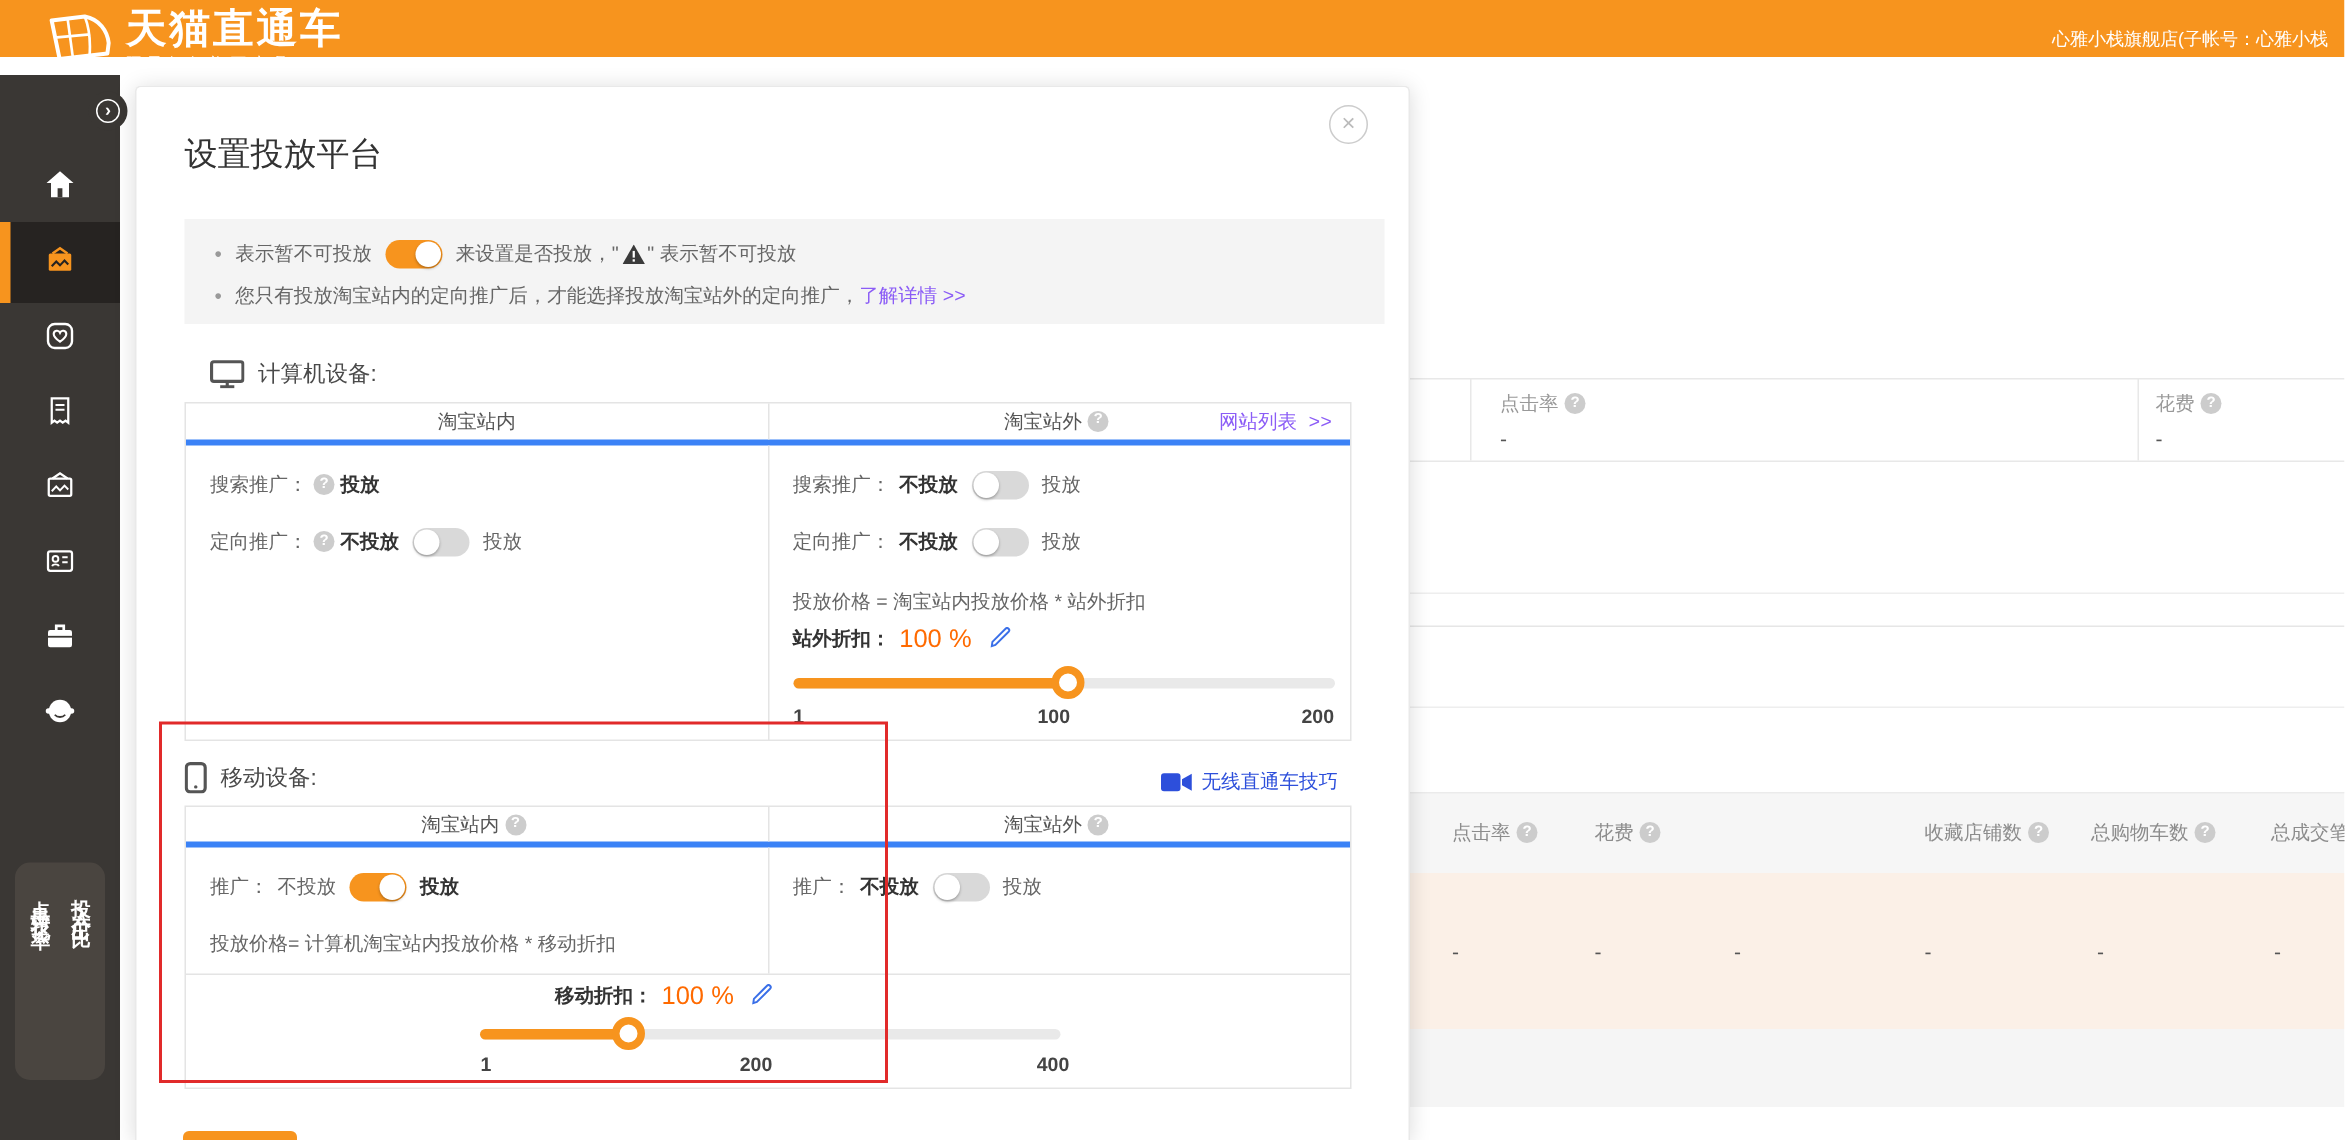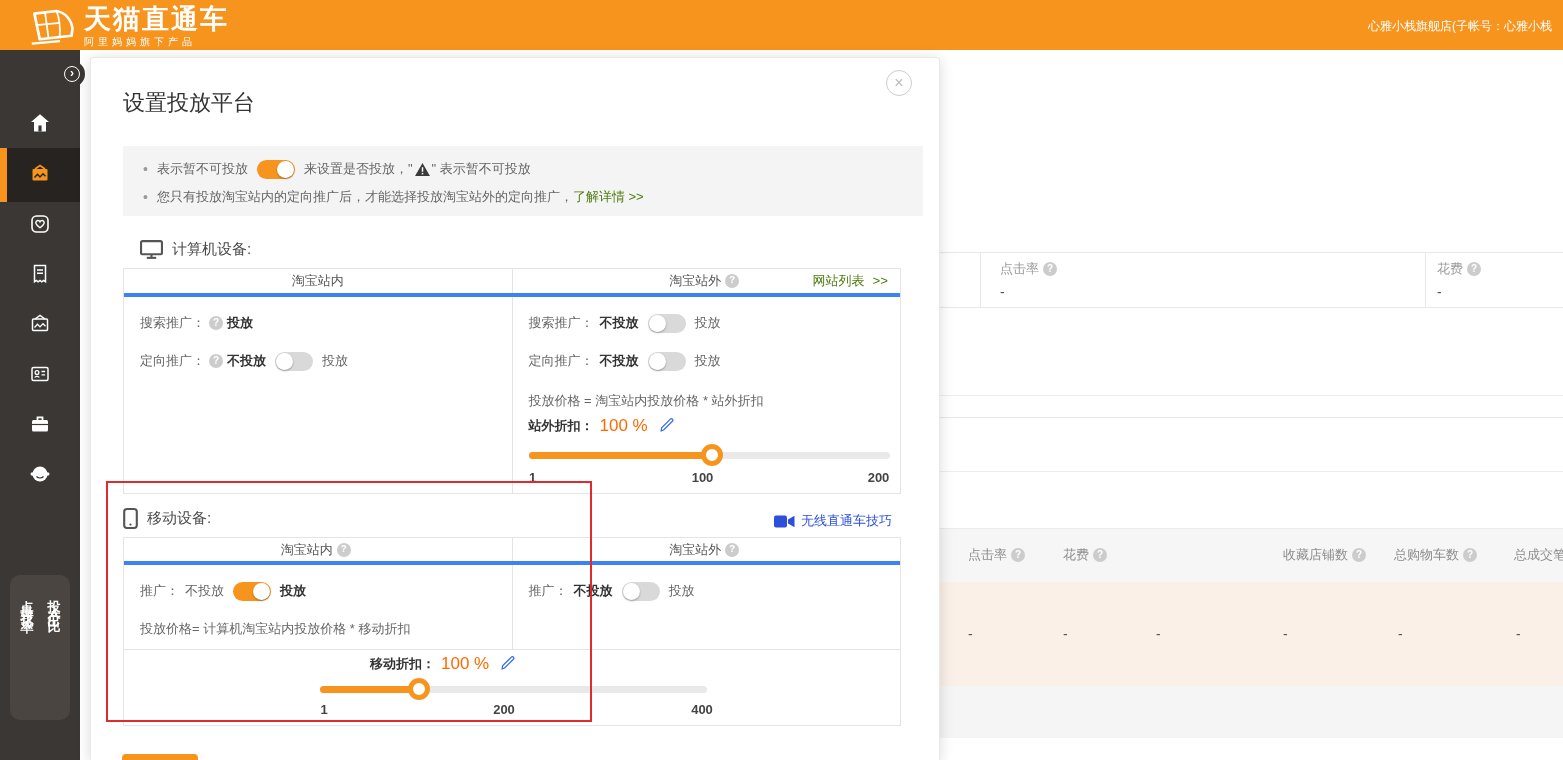--- a/index.html
+++ b/index.html
@@ -3,21 +3,21 @@
 <meta charset="utf-8">
 <style>
   * { margin:0; padding:0; box-sizing:border-box; }
   html,body { width:1563px; height:760px; }
   body {
     position:relative; overflow:hidden; background:#fff;
     font-family:"Liberation Sans","DejaVu Sans",sans-serif;
     font-size:13px; color:#666;
   }
   
-  .topbar { position:absolute; left:0; top:0; width:1563px; height:50px; background:#f7941e; z-index:5; overflow:hidden; }
+  .topbar { position:absolute; left:0; top:0; width:1563px; height:38px; background:#f7941e; z-index:5; overflow:hidden; }
   .logo { position:absolute; left:30px; top:4px; display:flex; align-items:flex-start; }
   .logo-icon { margin-top:2px; }
   .logo-text { margin-left:8px; }
   .logo-title { color:#fff; font-size:27px; font-weight:bold; letter-spacing:2px; line-height:30px; }
   .logo-sub { color:#fff; font-size:10px; letter-spacing:4px; margin-top:1px; }
   .account { position:absolute; left:1368px; top:18px; width:260px; color:#fff; font-size:12px; white-space:nowrap; }
 
   
   .sidebar { position:absolute; left:0; top:50px; width:80px; height:710px; background:#3a3734; z-index:6; }
   .side-active-band { position:absolute; left:0; top:98px; width:80px; height:54px; background:#262321; }
@@ -39,21 +39,21 @@
 
   
   .qicon { display:inline-block; width:14px; height:14px; border-radius:50%; background:#ccc; color:#fff;
            font-size:10px; line-height:14px; text-align:center; font-weight:bold; margin:0 4px; flex:none; }
   .toggle { display:inline-block; width:38px; height:19px; border-radius:10px; background:#d9d9d9; position:relative; margin:0 9px; flex:none; cursor:pointer; }
   .toggle .knob { position:absolute; top:1px; width:17px; height:17px; border-radius:50%; background:#fff; box-shadow:0 1px 2px rgba(0,0,0,.3); }
   .toggle.off .knob { left:1px; }
   .toggle.on { background:#f7941e; }
   .toggle.on .knob { right:1px; }
   .bval { font-weight:bold; color:#333; }
-  .link { color:#4d7c0f; cursor:pointer; }
+  .link { color:#8b5cf6; cursor:pointer; }
   .slider-track { position:absolute; height:7px; background:#e9e9e9; border-radius:4px; cursor:pointer; }
   .slider-fill { position:absolute; left:0; top:0; height:7px; background:#f7941e; border-radius:4px; }
   .slider-handle { position:absolute; top:3px; transform:translate(-50%,-50%); width:12px; height:12px; background:#fff;
                    border:5px solid #f7941e; border-radius:50%; box-sizing:content-box; cursor:pointer; }
   .slider-label { position:absolute; transform:translateX(-50%); font-weight:bold; color:#444; font-size:13px; }
   .orange-val { color:#ff6a00; font-size:17px; margin:0 6px; }
   .pencil { margin-left:6px; cursor:pointer; }
 
   
   .modal { position:absolute; left:90px; top:57px; width:850px; height:703px; background:#fff;

